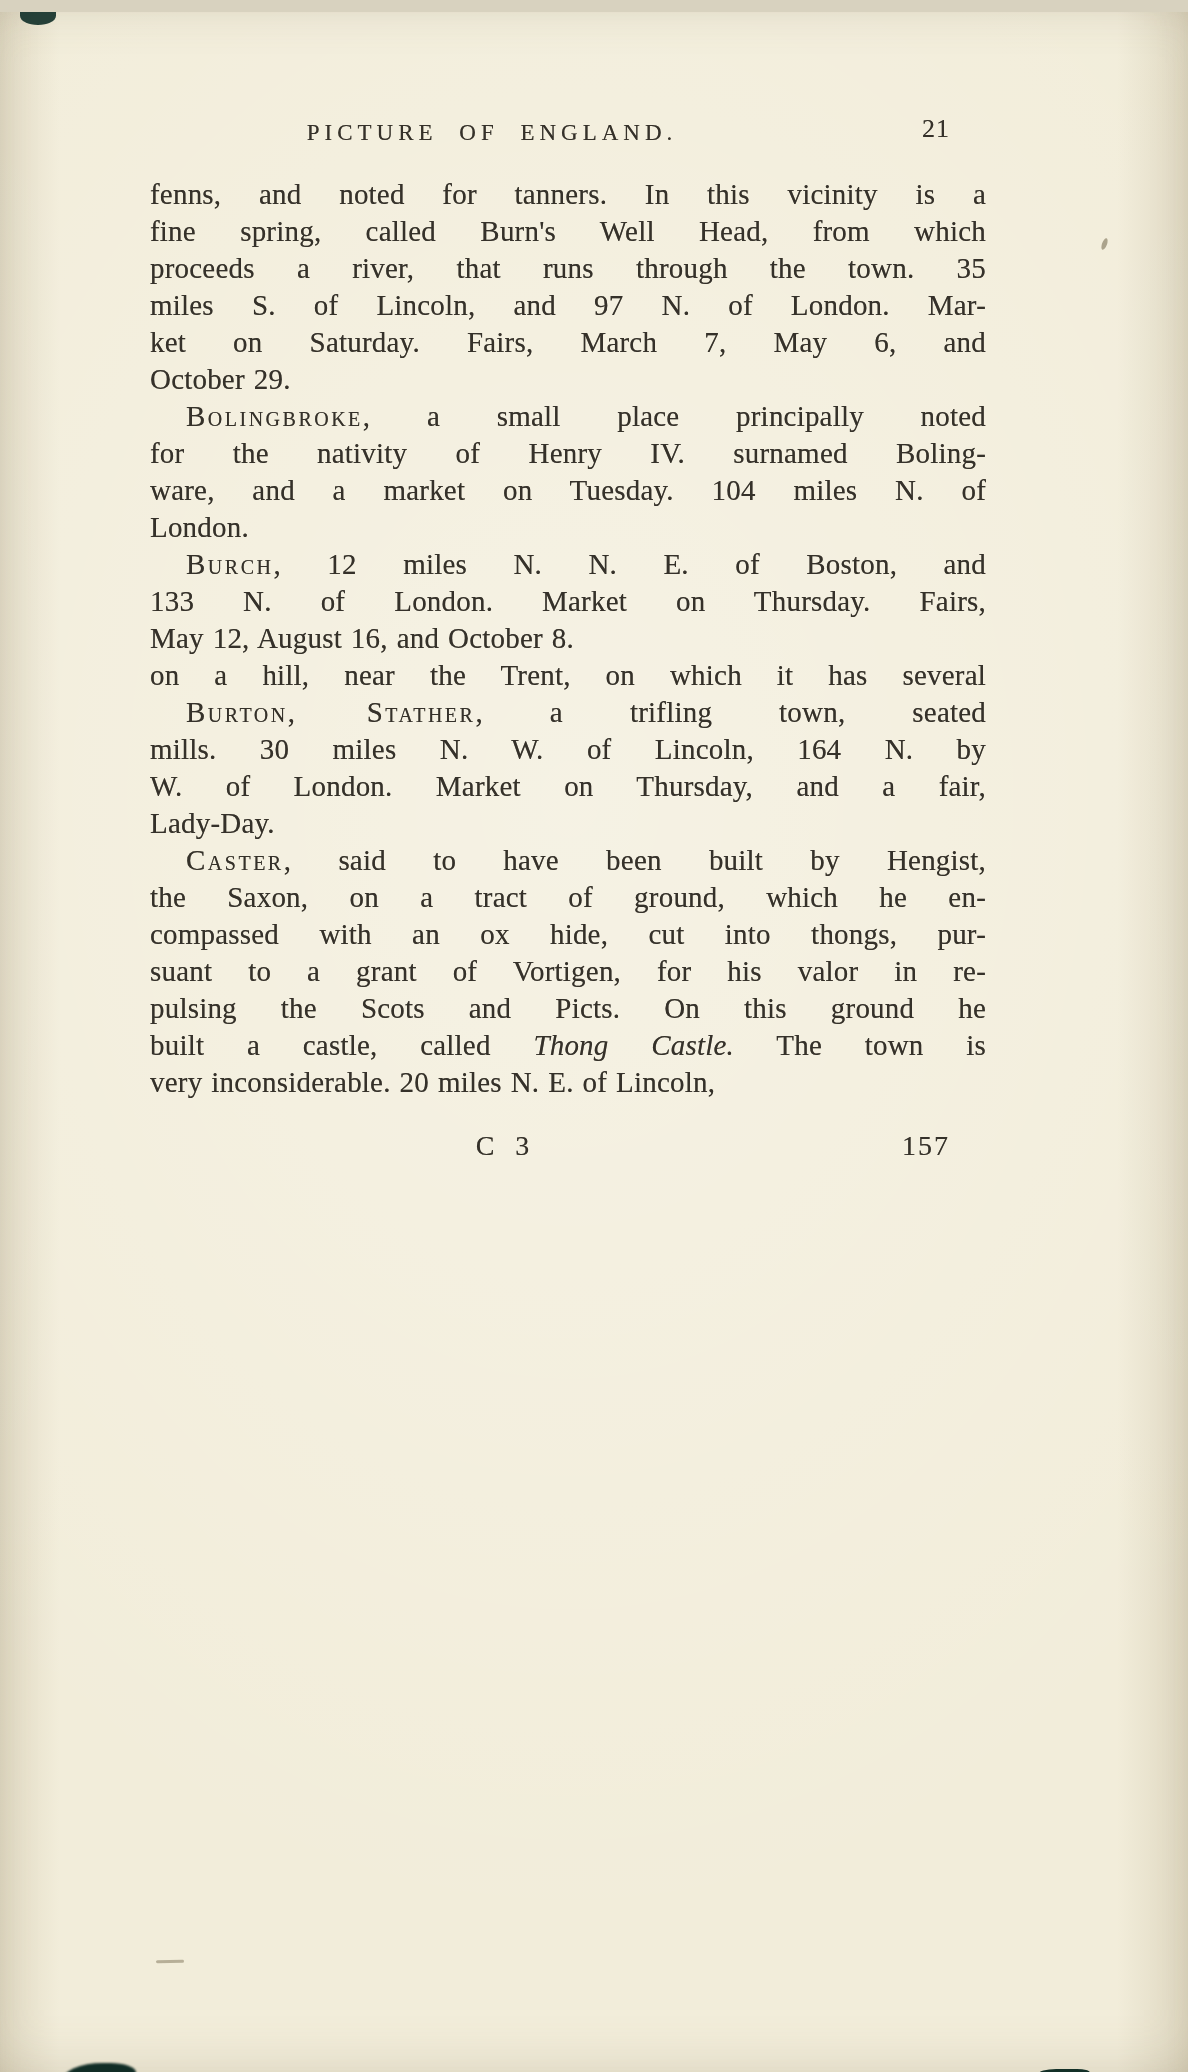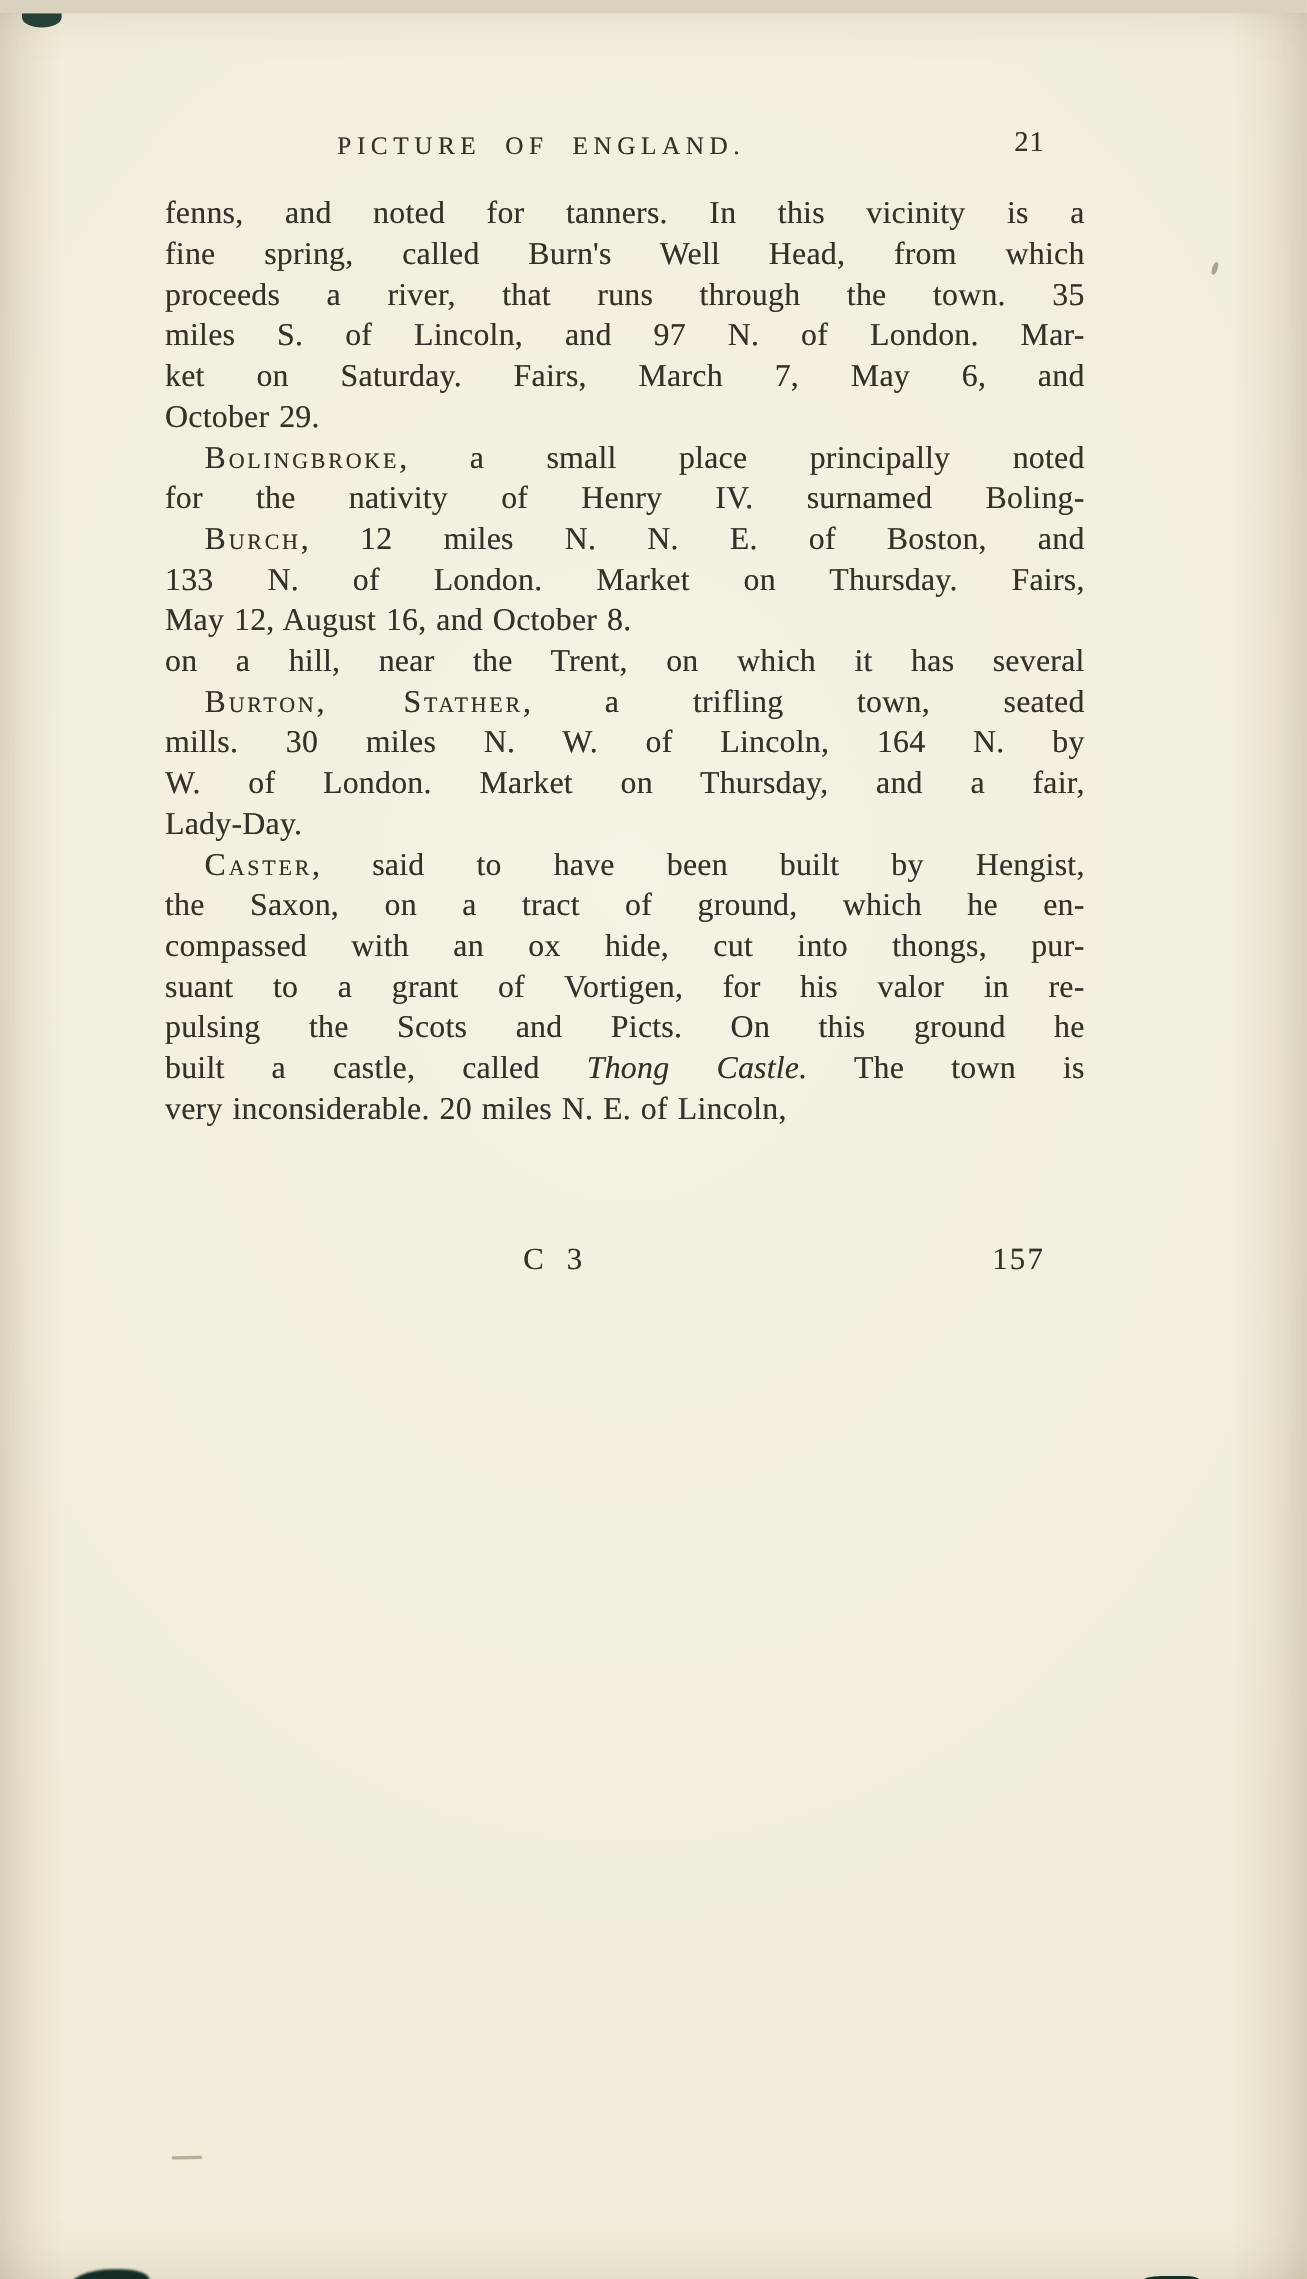--- a/index.html
+++ b/index.html
@@ -159,20 +159,22 @@
         <div class="line"><span>fenns, and noted for tanners. In this vicinity is a</span></div>
         <div class="line"><span>fine spring, called Burn's Well Head, from which</span></div>
         <div class="line"><span>proceeds a river, that runs through the town. 35</span></div>
         <div class="line"><span>miles S. of Lincoln, and 97 N. of London. Mar-</span></div>
         <div class="line"><span>ket on Saturday. Fairs, March 7, May 6, and</span></div>
         <div class="line last"><span>October 29.</span></div>
       </div>
       <div class="para">
         <div class="line indent"><span class="sc">Bolingbroke</span><span>, a small place principally noted</span></div>
         <div class="line"><span>for the nativity of Henry IV. surnamed Boling-</span></div>
+        <div class="line"><span>ware, and a market on Tuesday. 104 miles N. of</span></div>
+        <div class="line last"><span>London.</span></div>
       </div>
       <div class="para">
         <div class="line indent"><span class="sc">Burch</span><span>, 12 miles N. N. E. of Boston, and</span></div>
         <div class="line"><span>133 N. of London. Market on Thursday. Fairs,</span></div>
         <div class="line last"><span>May 12, August 16, and October 8.</span></div>
       </div>
       <div class="para">
         <div class="line"><span>on a hill, near the Trent, on which it has several</span></div>
         <div class="line indent"><span class="sc">Burton, Stather</span><span>, a trifling town, seated</span></div>
         <div class="line"><span>mills. 30 miles N. W. of Lincoln, 164 N. by</span></div>

